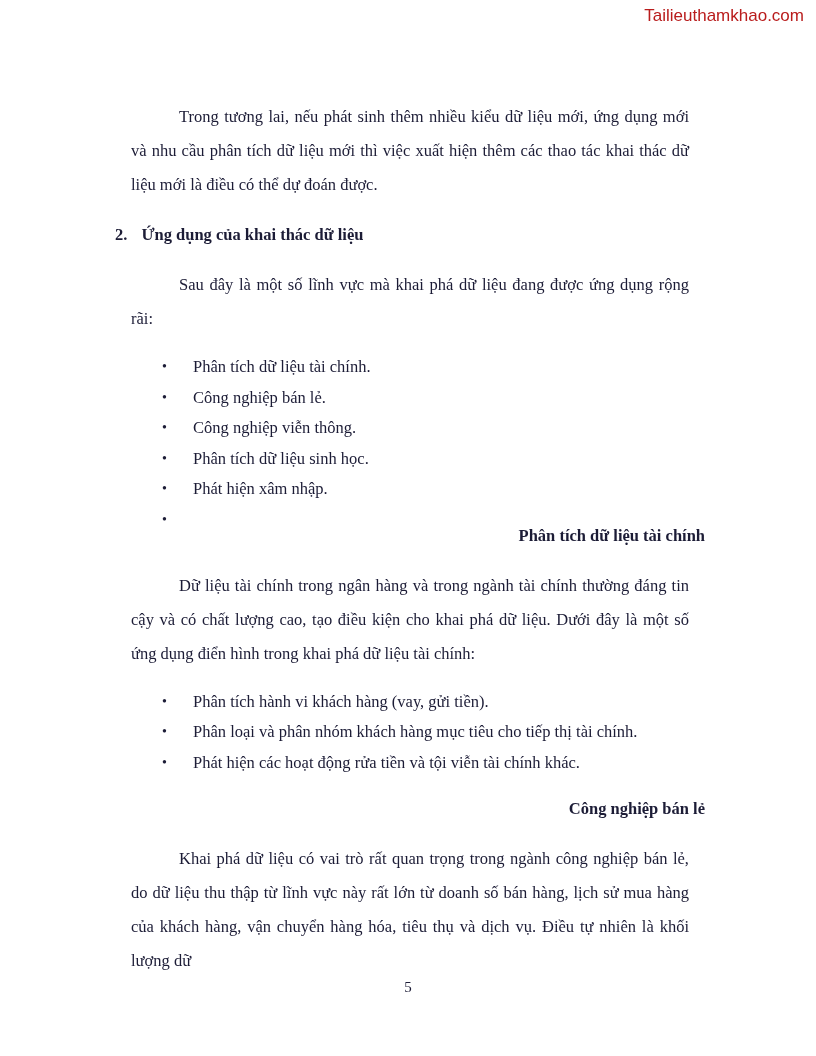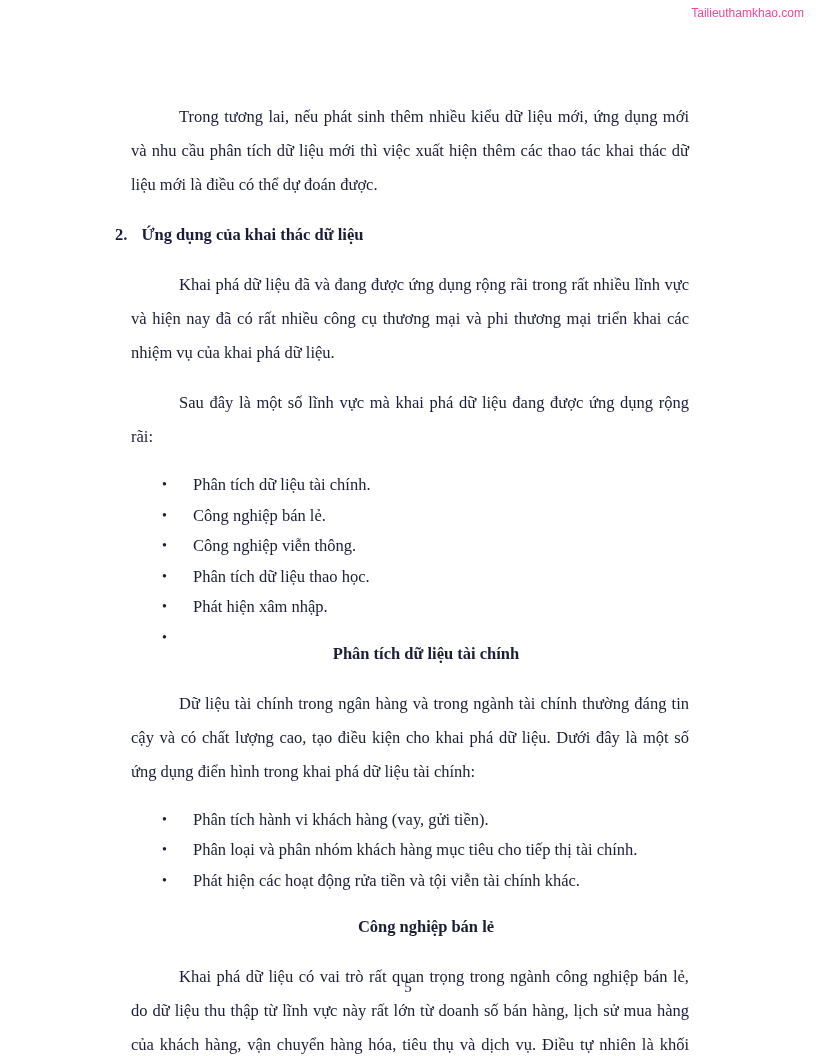--- a/index.html
+++ b/index.html
@@ -14,43 +14,43 @@
     background: #ffffff;
     font-family: "Liberation Serif", "DejaVu Serif", serif;
     color: #1c1c36;
     overflow: hidden;
   }
   .watermark {
     position: absolute;
     top: 6px;
     right: 12px;
     font-family: "Liberation Sans", "DejaVu Sans", sans-serif;
-    font-size: 12px;
-    color: #ec4899;
+    font-size: 17px;
+    color: #b91c1c;
   }
   .content {
     position: absolute;
     top: 84px;
     left: 115px;
     width: 590px;
     font-size: 16.5px;
     line-height: 34px;
     text-align: justify;
   }
   p { margin: 16px; }
   .indent { text-indent: 48px; }
   .heading-main {
     font-weight: bold;
     text-align: left;
     margin: 7px 0 3px 0;
   }
   .heading-main .hnum-gap { margin-left: 14px; }
   .heading-sub {
     font-weight: bold;
-    text-align: center;
+    text-align: right;
     margin: 14px 0 8px 32px;
   }
   ul.bullets {
     list-style: none;
     margin: 3px 0 5px 0;
     padding: 0;
   }
   ul.bullets li {
     position: relative;
     padding-left: 78px;
@@ -83,29 +83,28 @@
 <div class="page">
 
   <div class="watermark">Tailieuthamkhao.com</div>
 
   <div class="content">
 
     <p class="indent">Trong tương lai, nếu phát sinh thêm nhiều kiểu dữ liệu mới, ứng dụng mới và nhu cầu phân tích dữ liệu mới thì việc xuất hiện thêm các thao tác khai thác dữ liệu mới là điều có thể dự đoán được.</p>
 
     <p class="heading-main"><span>2.</span><span class="hnum-gap">Ứng dụng của khai thác dữ liệu</span></p>
 
-    <p class="indent">Khai phá dữ liệu đã và đang được ứng dụng rộng rãi trong rất nhiều lĩnh vực và hiện nay đã có rất nhiều công cụ thương mại và phi thương mại triển khai các nhiệm vụ của khai phá dữ liệu.</p>
 
     <p class="indent">Sau đây là một số lĩnh vực mà khai phá dữ liệu đang được ứng dụng rộng rãi:</p>
 
     <ul class="bullets">
       <li><span class="bullet">•</span><span>Phân tích dữ liệu tài chính.</span></li>
       <li><span class="bullet">•</span><span>Công nghiệp bán lẻ.</span></li>
       <li><span class="bullet">•</span><span>Công nghiệp viễn thông.</span></li>
-      <li><span class="bullet">•</span><span>Phân tích dữ liệu thao học.</span></li>
+      <li><span class="bullet">•</span><span>Phân tích dữ liệu sinh học.</span></li>
       <li><span class="bullet">•</span><span>Phát hiện xâm nhập.</span></li>
       <li><span class="bullet">•</span></li>
     </ul>
 
     <p class="heading-sub">Phân tích dữ liệu tài chính</p>
 
     <p class="indent">Dữ liệu tài chính trong ngân hàng và trong ngành tài chính thường đáng tin cậy và có chất lượng cao, tạo điều kiện cho khai phá dữ liệu. Dưới đây là một số ứng dụng điển hình trong khai phá dữ liệu tài chính:</p>
 
 
     <ul class="bullets">

